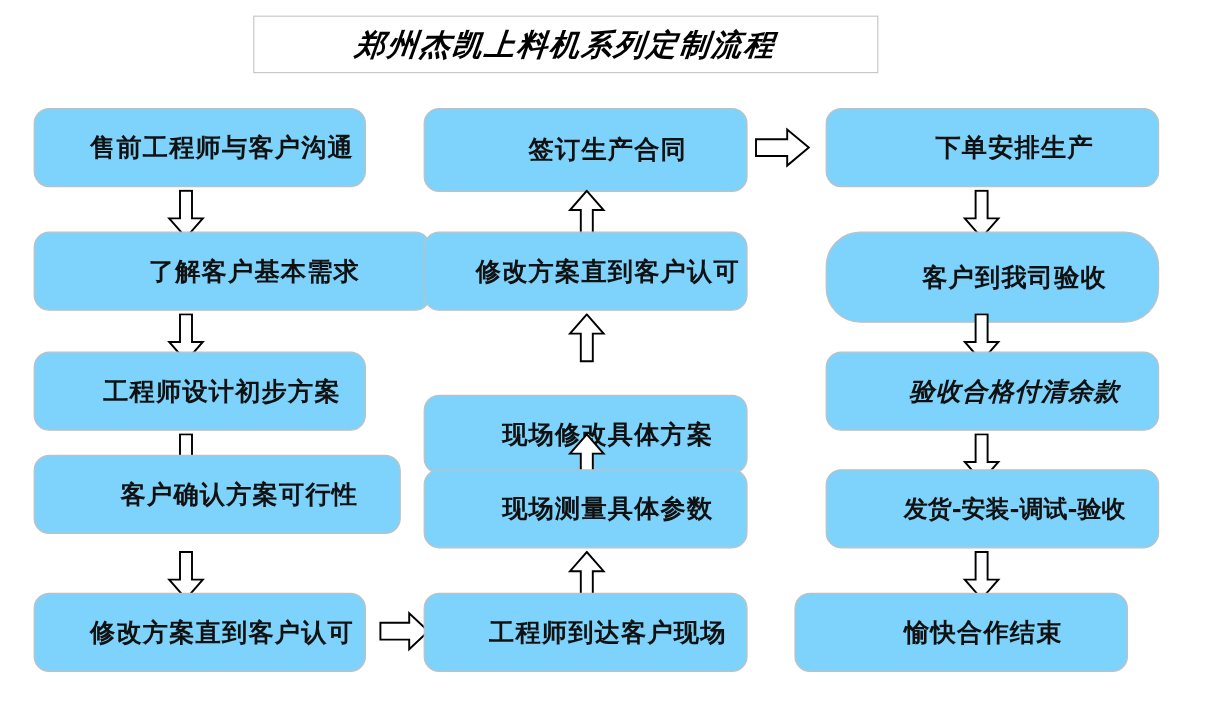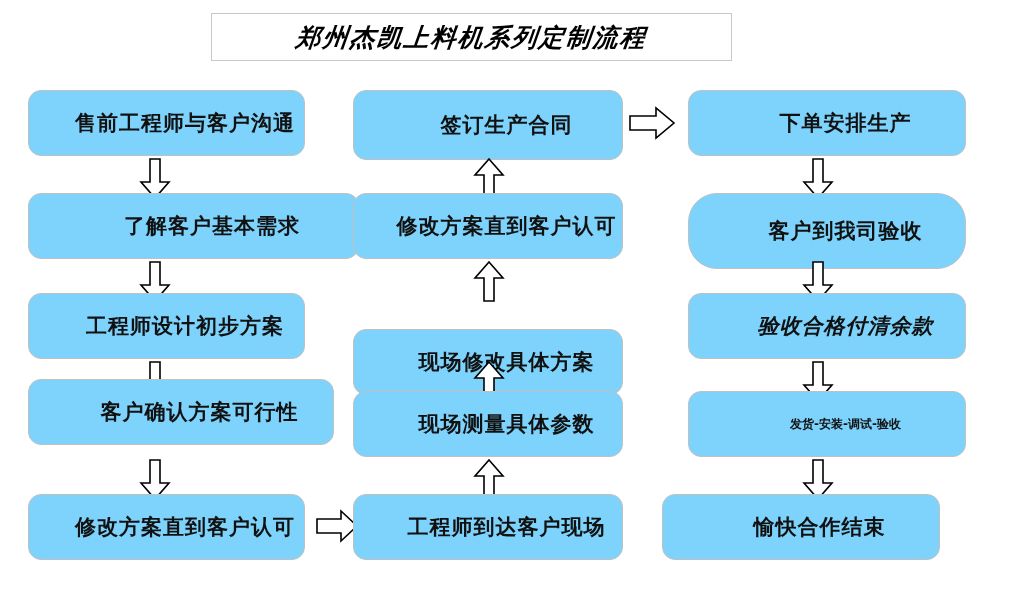--- a/index.html
+++ b/index.html
@@ -55,21 +55,21 @@
   .node-label {
     font-family: "DejaVu Serif", "Liberation Serif", serif;
     font-size: 21px;
     font-weight: bold;
     color: #111111;
     white-space: nowrap;
     letter-spacing: 1px;
   }
   .node-label.narrow {
     letter-spacing: 0px;
-    font-size: 12px;
+    font-size: 20px;
   }
 
   
   .arrow {
     position: absolute;
   }
   .arrow svg { display: block; }
 </style>
 </head>
 <body>

